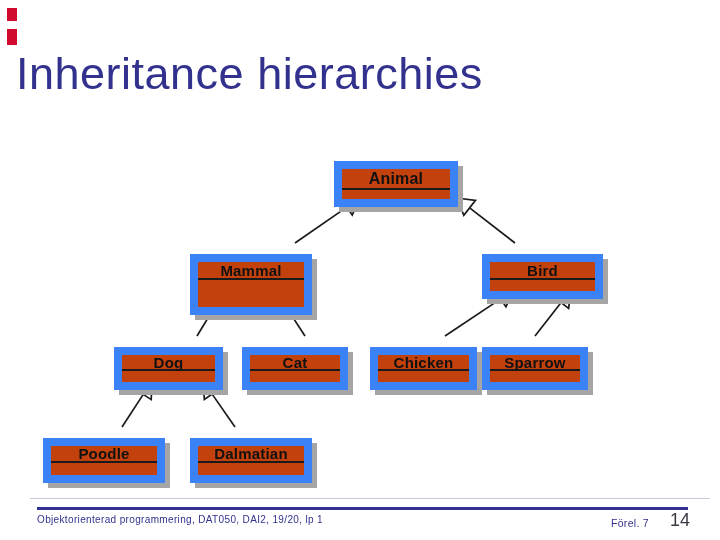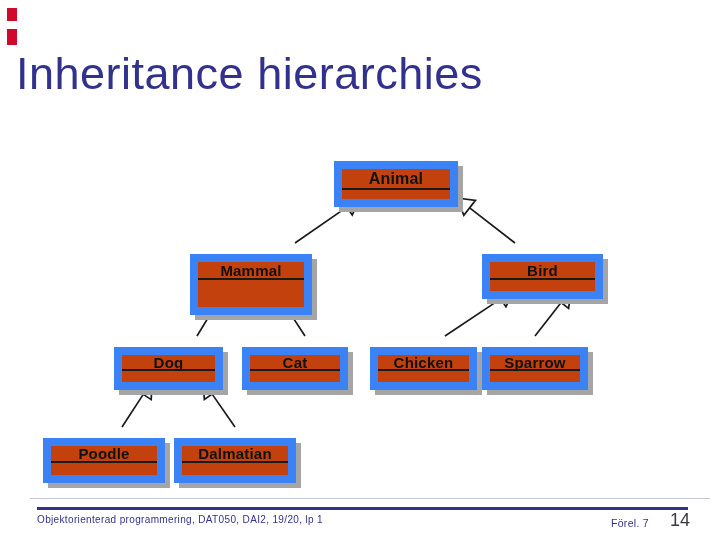--- a/index.html
+++ b/index.html
@@ -116,21 +116,21 @@
   <div class="uml-box" style="left:482px;top:336px;width:106px;height:43px">
     <div class="uml-title" style="height:14px">Sparrow</div>
     <div class="uml-body"></div>
   </div>
 
   <div class="uml-box" style="left:43px;top:427px;width:122px;height:45px">
     <div class="uml-title" style="height:15px">Poodle</div>
     <div class="uml-body"></div>
   </div>
 
-  <div class="uml-box" style="left:174px;top:427px;width:122px;height:45px">
+  <div class="uml-box" style="left:190px;top:427px;width:122px;height:45px">
     <div class="uml-title" style="height:15px">Dalmatian</div>
     <div class="uml-body"></div>
   </div>
 
   <div class="footer-thin-line"></div>
   <div class="footer-thick-line"></div>
   <div class="footer-left">Objektorienterad programmering, DAT050, DAI2, 19/20, lp 1</div>
   <div class="footer-lecture">Förel. 7</div>
   <div class="footer-page">14</div>
 

